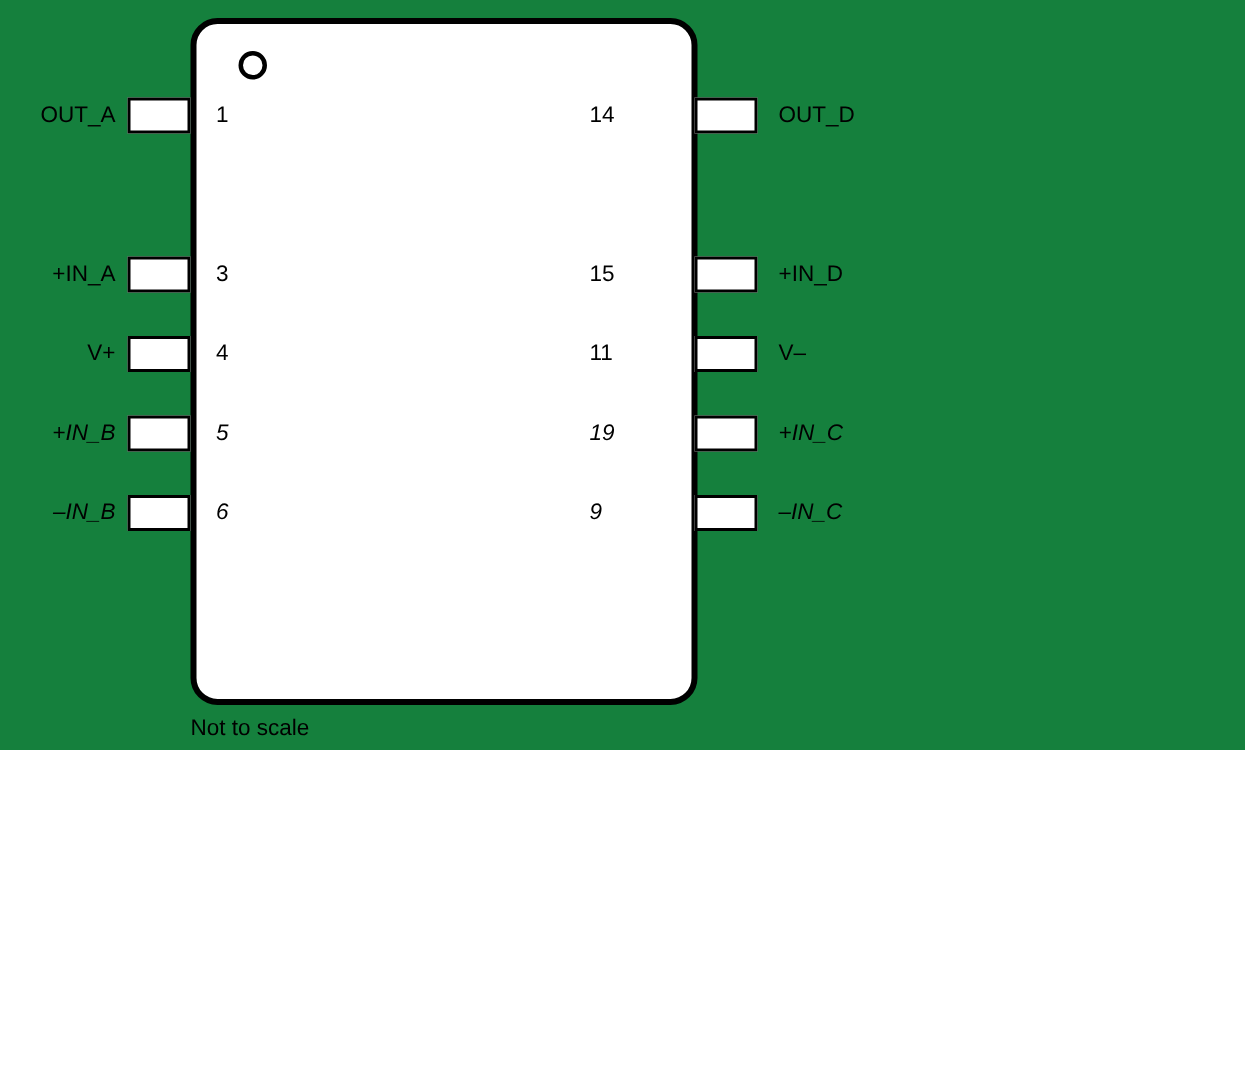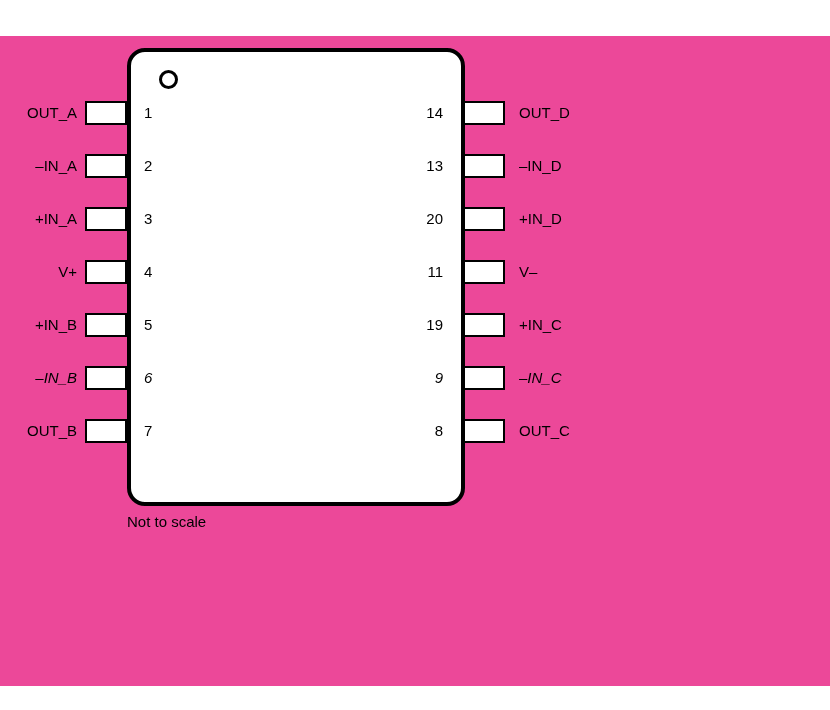--- a/index.html
+++ b/index.html
@@ -4,24 +4,23 @@
 <style>
   html, body {
     margin: 0;
     padding: 0;
     background: #ffffff;
     font-family: "Liberation Sans", sans-serif;
   }
   .canvas {
     position: relative;
     width: 830px;
-    height: 650px;
-    background: #ec4899;
+    height: 500px;
+    background: #15803d;
     overflow: hidden;
-    margin-top: 36px;
   }
   .ic-body {
     position: absolute;
     left: 127px;
     top: 12px;
     width: 338px;
     height: 458px;
     box-sizing: border-box;
     border: 4px solid #000000;
     border-radius: 18px;
@@ -41,21 +40,21 @@
   .pin-row {
     position: absolute;
     left: 0;
     width: 100%;
     height: 24px;
   }
   .r0 { top: 65px; }
   .r1 { top: 118px; }
   .r2 { top: 171px; }
   .r3 { top: 224px; }
-  .r4 { top: 277px; }
+  .r4 { top: 277px; font-style: italic; }
   .r5 { top: 330px; font-style: italic; }
   .r6 { top: 383px; }
   .pad {
     position: absolute;
     width: 42px;
     height: 24px;
     box-sizing: border-box;
     border: 2px solid #000000;
     background: #ffffff;
   }
@@ -73,21 +72,20 @@
     width: 77px;
     text-align: right;
   }
   .lbl.num-left {
     left: 144px;
     text-align: left;
   }
   .lbl.num-right {
     left: 393px;
     width: 50px;
-    text-align: right;
   }
   .lbl.name-right {
     left: 519px;
     text-align: right;
   }
   .note {
     position: absolute;
     left: 127px;
     top: 477px;
     font-size: 15px;
@@ -115,34 +113,26 @@
 
   <div class="pin-row r0">
     <span class="lbl name-left">OUT_A</span>
     <span class="pad left"></span>
     <span class="lbl num-left">1</span>
     <span class="lbl num-right">14</span>
     <span class="pad right"></span>
     <span class="lbl name-right">OUT_D</span>
   </div>
 
-  <div class="pin-row r1">
-    <span class="lbl name-left">–IN_A</span>
-    <span class="pad left"></span>
-    <span class="lbl num-left">2</span>
-    <span class="lbl num-right">13</span>
-    <span class="pad right"></span>
-    <span class="lbl name-right">–IN_D</span>
-  </div>
 
   <div class="pin-row r2">
     <span class="lbl name-left">+IN_A</span>
     <span class="pad left"></span>
     <span class="lbl num-left">3</span>
-    <span class="lbl num-right">20</span>
+    <span class="lbl num-right">15</span>
     <span class="pad right"></span>
     <span class="lbl name-right">+IN_D</span>
   </div>
 
   <div class="pin-row r3">
     <span class="lbl name-left">V+</span>
     <span class="pad left"></span>
     <span class="lbl num-left">4</span>
     <span class="lbl num-right">11</span>
     <span class="pad right"></span>
@@ -160,24 +150,16 @@
 
   <div class="pin-row r5">
     <span class="lbl name-left">–IN_B</span>
     <span class="pad left"></span>
     <span class="lbl num-left">6</span>
     <span class="lbl num-right">9</span>
     <span class="pad right"></span>
     <span class="lbl name-right">–IN_C</span>
   </div>
 
-  <div class="pin-row r6">
-    <span class="lbl name-left">OUT_B</span>
-    <span class="pad left"></span>
-    <span class="lbl num-left">7</span>
-    <span class="lbl num-right">8</span>
-    <span class="pad right"></span>
-    <span class="lbl name-right">OUT_C</span>
-  </div>
 
   <div class="note">Not to scale</div>
 
 </div>
 
 </body></html>

